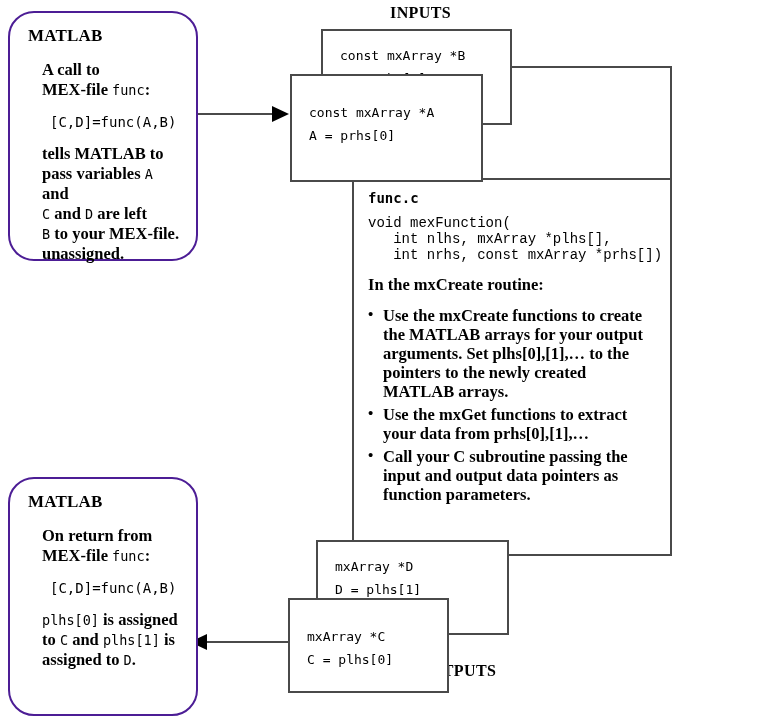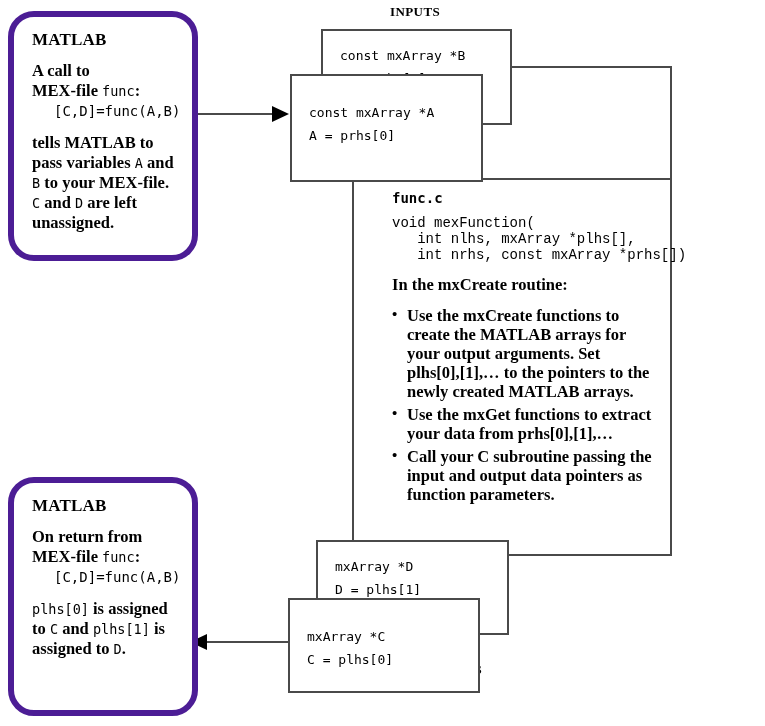--- a/index.html
+++ b/index.html
@@ -20,21 +20,21 @@
   
   .box {
     position: absolute;
     background: #ffffff;
     border: 2px solid #4a4a4a;
     box-sizing: border-box;
   }
   .rbox {
     position: absolute;
     background: #ffffff;
-    border: 6px solid #4c1d95;
+    border: 2px solid #4c1d95;
     border-radius: 26px;
     box-sizing: border-box;
   }
   .line {
     position: absolute;
     background: #4a4a4a;
   }
   .hline { height: 2px; }
   .vline { width: 2px; }
 
@@ -50,38 +50,38 @@
     width: 0; height: 0;
     border-top: 8px solid transparent;
     border-bottom: 8px solid transparent;
     border-right: 17px solid #000000;
   }
 
   .caption {
     position: absolute;
     font-family: "Liberation Serif", "DejaVu Serif", serif;
     font-weight: bold;
-    font-size: 13px;
+    font-size: 16px;
     letter-spacing: 0.4px;
     white-space: nowrap;
   }
 
   .mlab-title {
     font-family: "Liberation Serif", "DejaVu Serif", serif;
     font-weight: bold;
     font-size: 17px;
     letter-spacing: 0.2px;
     margin: 0 0 11px 0;
   }
   .mlab-body {
     font-family: "Liberation Serif", "DejaVu Serif", serif;
     font-weight: bold;
     font-size: 16.5px;
     line-height: 20px;
-    margin: 0;
+    margin: 14px;
   }
   .mlab-body .code,
   .para .code {
     font-family: "DejaVu Sans Mono", "Liberation Mono", monospace;
     font-weight: normal;
     font-size: 13.5px;
     text-align: right;
   }
   .codeline {
     font-family: "DejaVu Sans Mono", "Liberation Mono", monospace;
@@ -94,21 +94,21 @@
 
   .arr-code {
     font-family: "DejaVu Sans Mono", "Liberation Mono", monospace;
     font-size: 13px;
     line-height: 23px;
     white-space: pre;
     padding: 13px 0 0 17px;
   }
 
   
-  #funcbox-inner { padding: 10px 14px 0 14px; margin-left: 24px; }
+  #funcbox-inner { padding: 10px 14px 0 14px; }
   .func-title {
     font-family: "DejaVu Sans Mono", "Liberation Mono", monospace;
     font-size: 14px;
     font-weight: bold;
     margin: 0 0 9px 0;
   }
   .sig {
     font-family: Liberation Mono, monospace;
     font-size: 14px;
     line-height: 16px;
@@ -167,22 +167,22 @@
     <div class="rbox-inner">
       <div class="mlab-title">MATLAB</div>
       <div class="mlab-body">
         <div>A call to</div>
         <div><span>MEX-file </span><span class="code">func</span><span>:</span></div>
       </div>
       <div class="codeline">[C,D]=func(A,B)</div>
       <div class="mlab-body">
         <div>tells MATLAB to</div>
         <div><span>pass variables </span><span class="code">A</span><span> and</span></div>
+        <div><span class="code">C</span><span>  and </span><span class="code">D</span><span> are left</span></div>
         <div><span class="code">B</span><span> to your MEX-file.</span></div>
-        <div><span class="code">C</span><span>  and </span><span class="code">D</span><span> are left</span></div>
         <div>unassigned.</div>
       </div>
     </div>
   </div>
 
   <div class="box" style="left:352px; top:178px; width:320px; height:378px;">
     <div id="funcbox-inner">
       <div class="func-title">func.c</div>
       <div class="sig">void mexFunction(
    int nlhs, mxArray *plhs[],
@@ -201,21 +201,21 @@
   </div>
 
   <div class="box" style="left:290px; top:74px; width:193px; height:108px;">
     <div class="arr-code" style="padding-top:25px;"><span>const mxArray *A</span><br><span>A = prhs[0]</span></div>
   </div>
 
   <div class="box" style="left:316px; top:540px; width:193px; height:95px;">
     <div class="arr-code"><span>mxArray *D</span><br><span>D = plhs[1]</span></div>
   </div>
 
-  <div class="box" style="left:288px; top:598px; width:192px; height:95px;">
+  <div class="box" style="left:288px; top:598px; width:161px; height:95px;">
     <div class="arr-code" style="padding-top:25px;"><span>mxArray *C</span><br><span>C = plhs[0]</span></div>
   </div>
 
   <div class="rbox" style="left:8px; top:477px; width:190px; height:239px;">
     <div class="rbox-inner">
       <div class="mlab-title">MATLAB</div>
       <div class="mlab-body">
         <div>On return from</div>
         <div><span>MEX-file </span><span class="code">func</span><span>:</span></div>
       </div>

